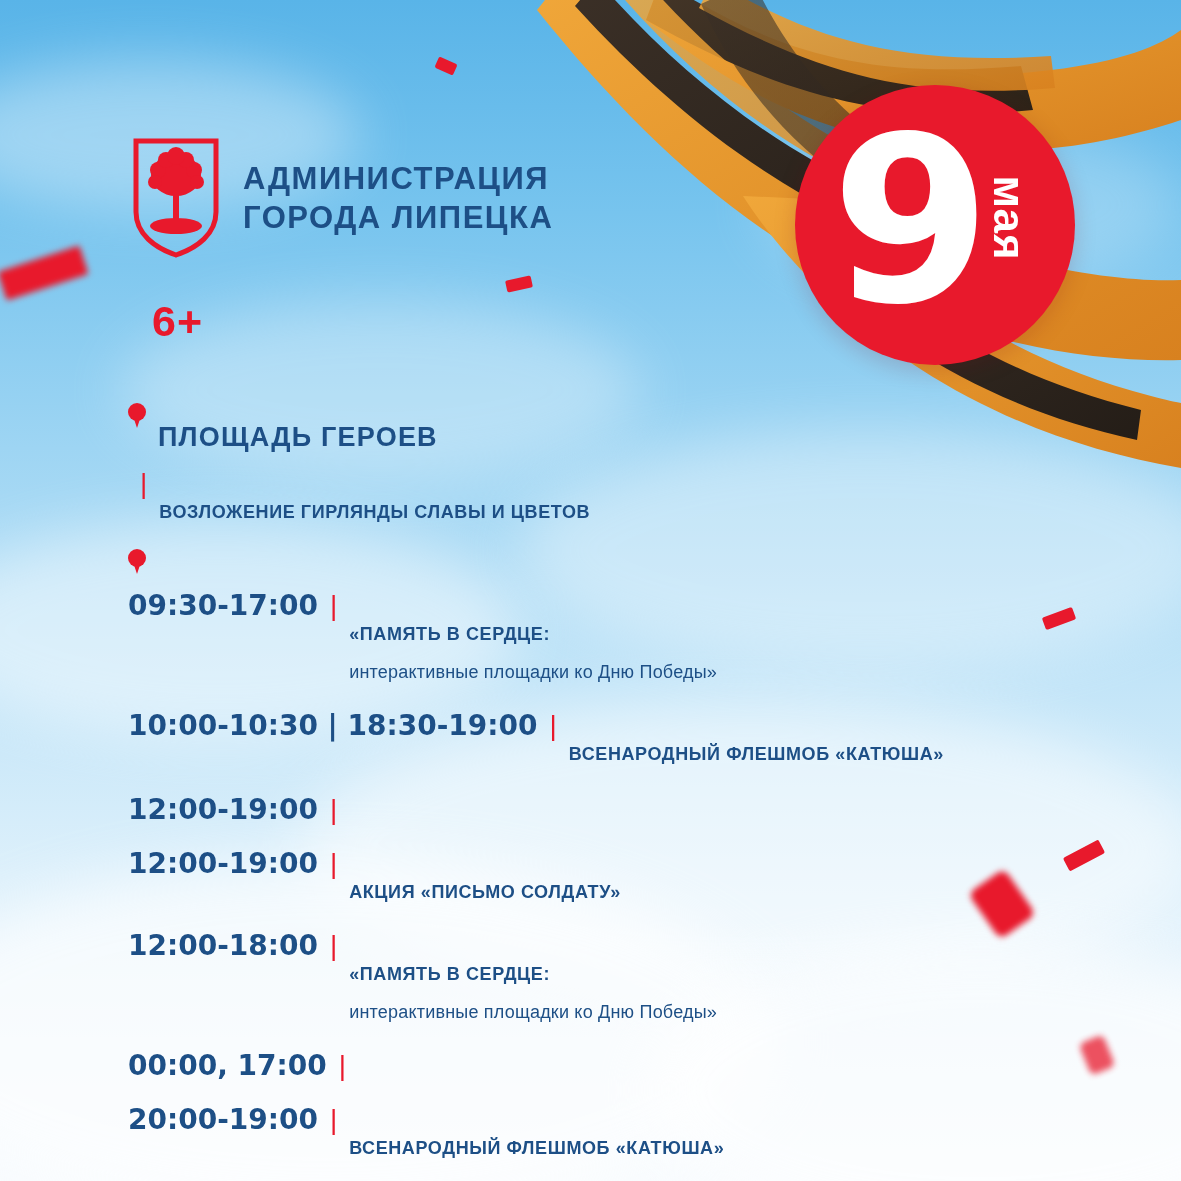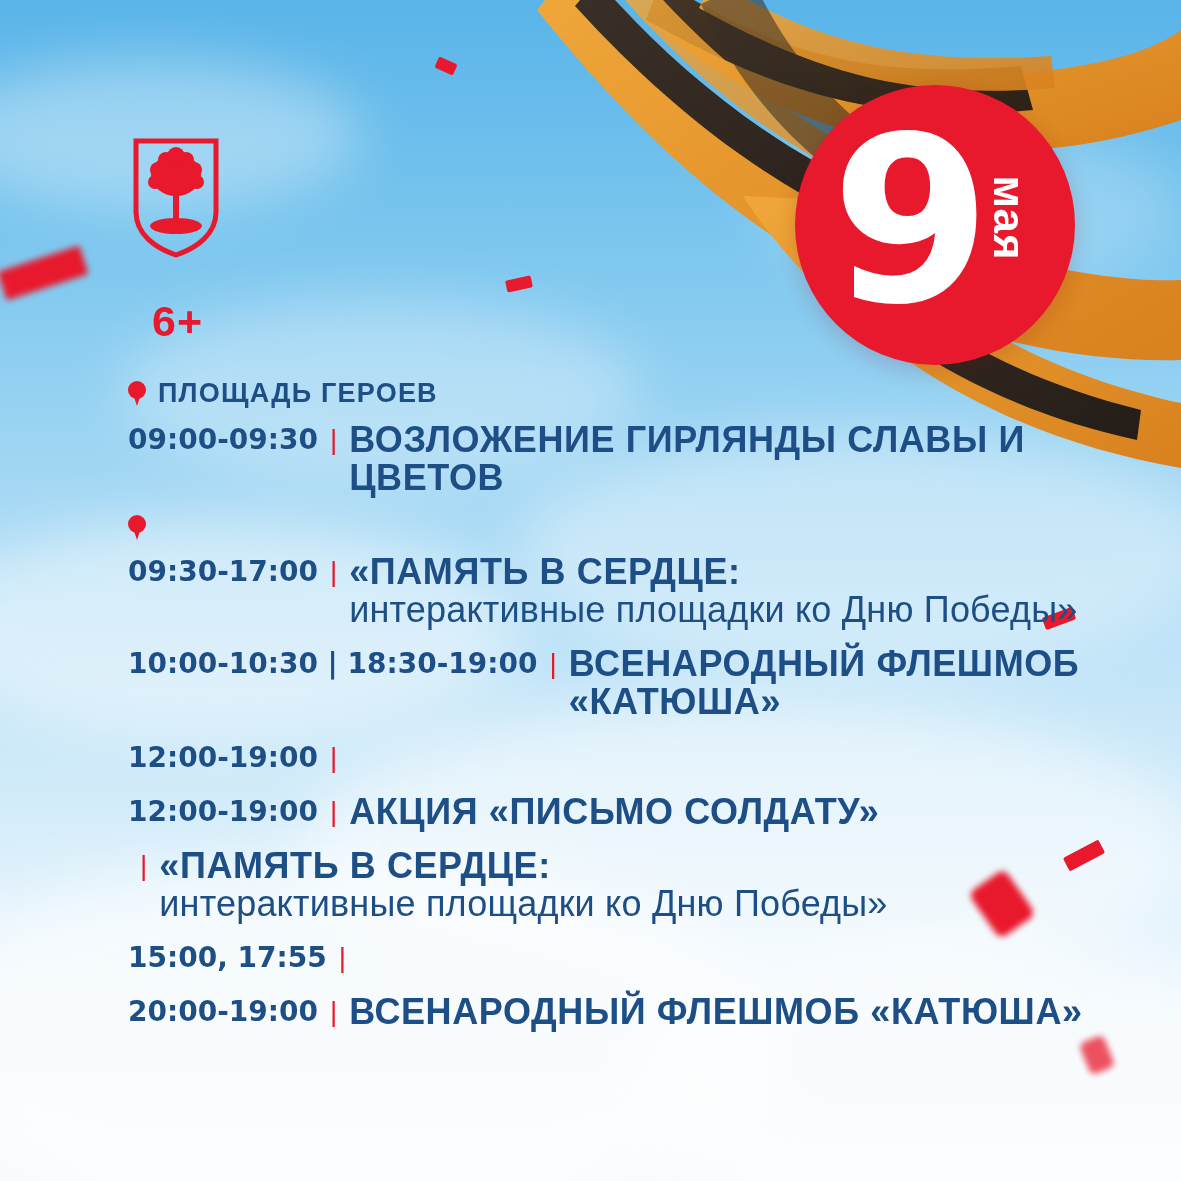--- a/index.html
+++ b/index.html
@@ -156,20 +156,21 @@
     width: 0; height: 0;
     border-left: 4px solid transparent;
     border-right: 4px solid transparent;
     border-top: 12px solid #e8192c;
   }
   .venue-name {
     font-size: 27px;
     font-weight: 700;
     color: #1d4f86;
     letter-spacing: 1.2px;
+    margin-top: 44px;
   }
 
   .event {
     display: flex;
     align-items: flex-start;
     margin-bottom: 16px;
     line-height: 38px;
   }
   .ev-time {
     font-size: 28px;
@@ -181,24 +182,25 @@
     letter-spacing: 0px;
   }
   .ev-sep {
     color: #e8192c;
     font-size: 28px;
     font-weight: 400;
     padding: 0 12px;
     flex: 0 0 auto;
   }
   .ev-title {
-    font-size: 36px;
+    font-size: 18px;
     font-weight: 700;
     color: #1d4f86;
     letter-spacing: .6px;
+    margin-top: 28px;
   }
   .ev-title .sub {
     display: block;
     font-weight: 400;
     letter-spacing: .2px;
     text-transform: none;
   }
 
   
   .confetti {
@@ -266,33 +268,34 @@
         <circle cx="61" cy="32" r="8" fill="#e8192c"></circle>
         <circle cx="33" cy="22" r="8" fill="#e8192c"></circle>
         <circle cx="53" cy="22" r="8" fill="#e8192c"></circle>
         <circle cx="43" cy="18" r="9" fill="#e8192c"></circle>
         <circle cx="22" cy="44" r="7" fill="#e8192c"></circle>
         <circle cx="64" cy="44" r="7" fill="#e8192c"></circle>
         <rect x="40" y="50" width="6" height="34" fill="#e8192c"></rect>
         <ellipse cx="43" cy="88" rx="26" ry="8" fill="#e8192c"></ellipse>
       </svg>
     </div>
+    <div class="org-name">АДМИНИСТРАЦИЯ
+ГОРОДА ЛИПЕЦКА</div>
   </div>
 
   <div class="age-rating">6+</div>
 
   <div class="schedule">
 
     <div class="venue-group">
       <div class="venue">
         <span class="pin"></span>
         <span class="venue-name">ПЛОЩАДЬ ГЕРОЕВ</span>
       </div>
       <div class="event">
-        <span class="ev-time">09:00-09:30</span>
         <span class="ev-sep">|</span>
         <span class="ev-title">ВОЗЛОЖЕНИЕ ГИРЛЯНДЫ СЛАВЫ И ЦВЕТОВ</span>
       </div>
     </div>
 
     <div class="venue-group">
       <div class="venue">
         <span class="pin"></span>
       </div>
       <div class="event">
@@ -314,28 +317,29 @@
       <div class="event">
         <span class="ev-time">12:00-19:00</span>
         <span class="ev-sep">|</span>
       </div>
       <div class="event">
         <span class="ev-time">12:00-19:00</span>
         <span class="ev-sep">|</span>
         <span class="ev-title">АКЦИЯ «ПИСЬМО СОЛДАТУ»</span>
       </div>
       <div class="event">
+        <span class="ev-time">12:00-18:00</span>
         <span class="ev-sep">|</span>
         <span class="ev-title">
           <span>«ПАМЯТЬ В СЕРДЦЕ:</span>
           <span class="sub">интерактивные площадки ко Дню Победы»</span>
         </span>
       </div>
       <div class="event">
-        <span class="ev-time">15:00, 17:55</span>
+        <span class="ev-time">00:00, 17:00</span>
         <span class="ev-sep">|</span>
       </div>
       <div class="event">
         <span class="ev-time">20:00-19:00</span>
         <span class="ev-sep">|</span>
         <span class="ev-title">ВСЕНАРОДНЫЙ ФЛЕШМОБ «КАТЮША»</span>
       </div>
     </div>
 
   </div>

